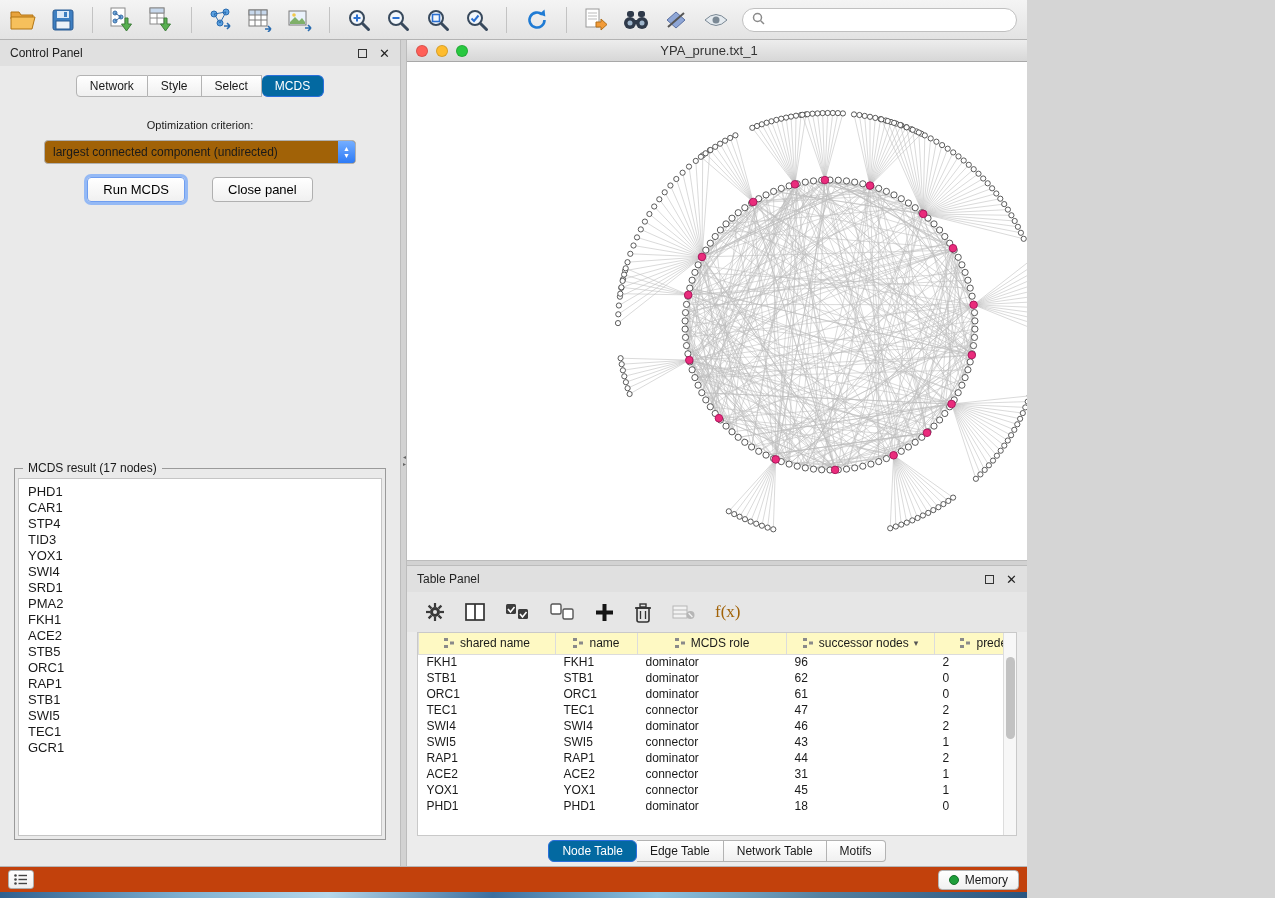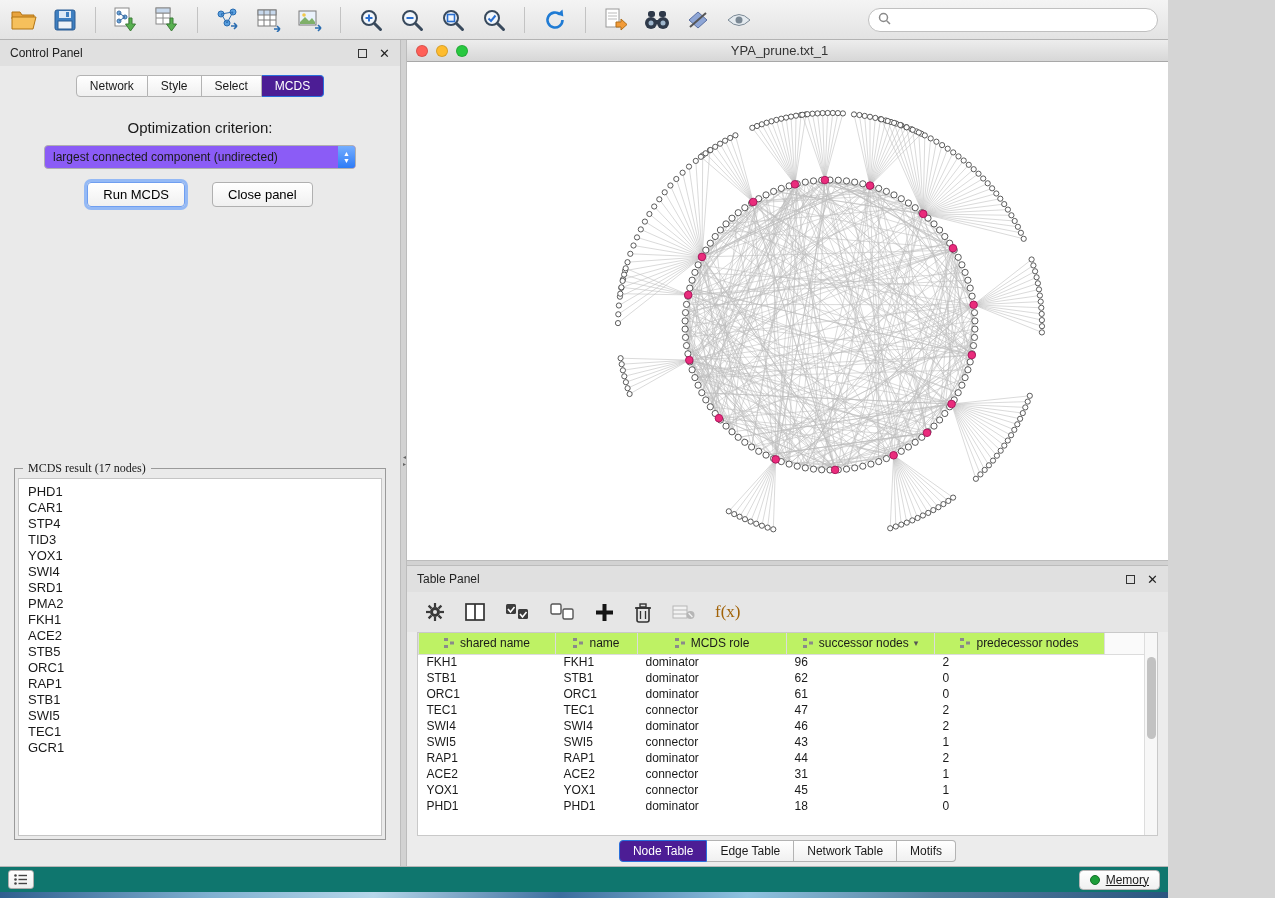--- a/index.html
+++ b/index.html
@@ -1,18 +1,18 @@
 <!DOCTYPE html>
 <html><head>
 <meta charset="utf-8">
 <style>
   * { margin:0; padding:0; box-sizing:border-box; }
   html,body { width:1275px; height:898px; overflow:hidden; }
   body { font-family:"Liberation Sans","DejaVu Sans",sans-serif; font-size:12px; color:#1a1a1a; background:#d5d5d5; }
-  .app { width:1168px; height:898px; display:flex; flex-direction:column; }
+  .app { width:1027px; height:898px; display:flex; flex-direction:column; }
 
   
   .toolbar { height:40px; background:linear-gradient(#f4f4f4,#e3e3e3); border-bottom:1px solid #b3b3b3; display:flex; align-items:center; padding:0 10px; gap:13px; flex:0 0 auto; }
   .tb-icon { width:28px; height:28px; display:flex; align-items:center; justify-content:center; cursor:pointer; }
   .tb-sep { width:1px; height:26px; background:#c3c3c3; margin:0 3px; }
   .search-box { margin-left:auto; width:290px; height:24px; background:#fff; border:1px solid #c0c0c0; border-radius:12px; display:flex; align-items:center; padding:0 9px; gap:6px; }
   .search-box input { border:none; outline:none; flex:1; font-size:12px; background:transparent; font-family:inherit; }
 
   
   .main { flex:1 1 auto; display:flex; min-height:0; }
@@ -22,33 +22,33 @@
   .panel-header { height:26px; display:flex; align-items:center; padding:0 10px; background:#e0e0e0; flex:0 0 auto; }
   .panel-title { font-size:12px; color:#222; }
   .win-btns { margin-left:auto; display:flex; gap:12px; align-items:center; }
   .float-btn { width:9px; height:9px; border:1.5px solid #333; display:inline-block; cursor:pointer; }
   .close-btn { font-size:13px; font-weight:bold; color:#222; cursor:pointer; line-height:1; }
 
   .seg-tabs { display:flex; justify-content:center; padding:9px 0 5px; flex:0 0 auto; }
   .seg-tab { height:22px; padding:0 13px; background:linear-gradient(#ffffff,#f0f0f0); border:1px solid #b3b3b3; border-left:none; font-size:12px; display:flex; align-items:center; cursor:pointer; }
   .seg-tab:first-child { border-left:1px solid #b3b3b3; border-radius:4px 0 0 4px; }
   .seg-tab:last-child { border-radius:0 4px 4px 0; }
-  .seg-tab.active { background:#4c1d95; color:#fff; border-color:#2a6fdb; }
-
-  .opt-label { text-align:center; margin-top:17px; font-size:15px; }
-  .combo { margin:9px auto 0; width:312px; height:24px; background:#8b5cf6; border:1px solid #b0b0b0; border-radius:4px; display:flex; align-items:center; overflow:hidden; cursor:pointer; }
+  .seg-tab.active { background:#0369a1; color:#fff; border-color:#2a6fdb;border-radius:6px; }
+
+  .opt-label { text-align:center; margin-top:17px; font-size:11px; }
+  .combo { margin:9px auto 0; width:312px; height:24px; background:#a16207; border:1px solid #b0b0b0; border-radius:4px; display:flex; align-items:center; overflow:hidden; cursor:pointer; }
   .combo-text { flex:1; padding:0 8px; font-size:12px; white-space:nowrap; }
   .combo-stepper { width:17px; height:100%; background:linear-gradient(#74aeff,#2e7bf6); display:flex; flex-direction:column; align-items:center; justify-content:center; color:#fff; font-size:7px; line-height:7px; }
   .cp-buttons { display:flex; justify-content:center; gap:27px; margin-top:13px; }
   .btn { height:25px; padding:0 15px; background:linear-gradient(#ffffff,#f0f0f0); border:1px solid #b0b0b0; border-radius:4px; font-size:13px; font-family:inherit; cursor:pointer; }
   .btn.focus { box-shadow:0 0 0 3px rgba(77,144,254,.55); border-color:#6f9ef0; }
   .cp-spacer { flex:1 1 auto; }
 
   .groupbox { position:relative; border:1px solid #9a9a9a; margin:0 14px 26px; height:372px; background:#eaeaea; padding:9px 3px 3px; flex:0 0 auto; }
-  .groupbox-legend { position:absolute; top:-8px; left:8px; background:#eaeaea; padding:0 5px; font-size:12px;font-family:Liberation Serif, serif; }
+  .groupbox-legend { position:absolute; top:-8px; left:8px; background:#eaeaea; padding:0 5px; font-size:12px; }
   .result-list { background:#fff; border:1px solid #c5c5c5; height:100%; overflow:auto; padding:5px 9px; }
   .result-item { font-size:13px; line-height:16px; }
 
   
   .v-splitter { width:7px; flex:0 0 7px; background:#d2d2d2; border-left:1px solid #bcbcbc; border-right:1px solid #bcbcbc; position:relative; cursor:col-resize; }
   .v-handle { position:absolute; top:408px; left:0; width:7px; height:26px; display:flex; flex-direction:column; align-items:center; justify-content:center; color:#666; font-size:6px; line-height:7px; }
 
   
   .right-col { flex:1 1 auto; display:flex; flex-direction:column; min-width:0; }
   .net-titlebar { height:22px; flex:0 0 22px; background:linear-gradient(#ededed,#d7d7d7); border-bottom:1px solid #a8a8a8; display:flex; align-items:center; padding:0 9px; position:relative; }
@@ -61,32 +61,32 @@
 
   .h-splitter { height:6px; flex:0 0 6px; background:#d2d2d2; border-top:1px solid #bcbcbc; border-bottom:1px solid #bcbcbc; cursor:row-resize; }
 
   
   .table-panel { height:300px; flex:0 0 300px; background:#ececec; display:flex; flex-direction:column; }
   .tp-toolbar { height:40px; flex:0 0 40px; background:#e6e6e6; display:flex; align-items:center; gap:20px; padding:0 18px; }
   .tp-icon { display:flex; align-items:center; justify-content:center; cursor:pointer; }
   .fx-label { font-family:"Liberation Serif","DejaVu Serif",serif; font-size:17px; color:#a16207; cursor:default; }
   .tp-tablewrap { flex:1 1 auto; margin:0 10px; background:#fff; border:1px solid #c9c9c9; overflow:hidden; position:relative; }
   table.node-table { border-collapse:collapse; table-layout:fixed; width:calc(100% - 13px); }
-  .node-table th { background:#bef264; border:1px solid #dcdcdc; border-top:none; height:21px; font-weight:normal; font-size:12px; padding:0 4px; position:relative; cursor:pointer; }
+  .node-table th { background:#fef9c3; border:1px solid #dcdcdc; border-top:none; height:21px; font-weight:normal; font-size:12px; padding:0 4px; position:relative; cursor:pointer; }
   .node-table th .th-inner { display:flex; align-items:center; justify-content:center; gap:5px; }
   .node-table th.filler { background:#fafafa; border:none; border-bottom:1px solid #dcdcdc; }
   .node-table td { font-size:12px; height:16px; padding:0 8px; white-space:nowrap; overflow:hidden; }
   .node-table td.num { text-align:left; padding-right:20px; }
   .sort-caret { color:#555; font-size:9px; }
   .vscroll { position:absolute; top:0; right:0; bottom:0; width:13px; background:#f7f7f7; border-left:1px solid #ddd; }
   .vscroll .thumb { position:absolute; top:24px; left:2px; width:9px; height:82px; background:#c2c2c2; border-radius:5px; cursor:pointer; }
   .tp-tabs { height:30px; flex:0 0 30px; display:flex; justify-content:center; align-items:center; }
 
   
-  .statusbar { height:26px; flex:0 0 26px; background:#0f766e; border-top:1px solid #b6b6b6; display:flex; align-items:center; padding:0 8px;text-decoration:underline; }
+  .statusbar { height:26px; flex:0 0 26px; background:#c2410c; border-top:1px solid #b6b6b6; display:flex; align-items:center; padding:0 8px; }
   .sb-left-btn { width:26px; height:19px; border:1px solid #adadad; border-radius:3px; background:linear-gradient(#fff,#efefef); display:flex; align-items:center; justify-content:center; cursor:pointer; }
   .memory-btn { margin-left:auto; height:20px; border:1px solid #b5b5b5; border-radius:4px; background:linear-gradient(#fff,#f0f0f0); display:flex; align-items:center; gap:6px; padding:0 10px; font-size:12px; cursor:pointer; }
   .mem-dot { width:10px; height:10px; border-radius:50%; background:#1d9e3a; border:1px solid #15712a; }
 
   .desktop-strip { height:6px; flex:0 0 6px; background:linear-gradient(100deg,#2f5f8f 0%,#7fb0d0 18%,#b6d7ea 32%,#3c6e9e 48%,#8fc3e0 64%,#55809f 80%,#2a5580 100%); }
 </style>
 </head>
 <body>
 
 <div class="app">

